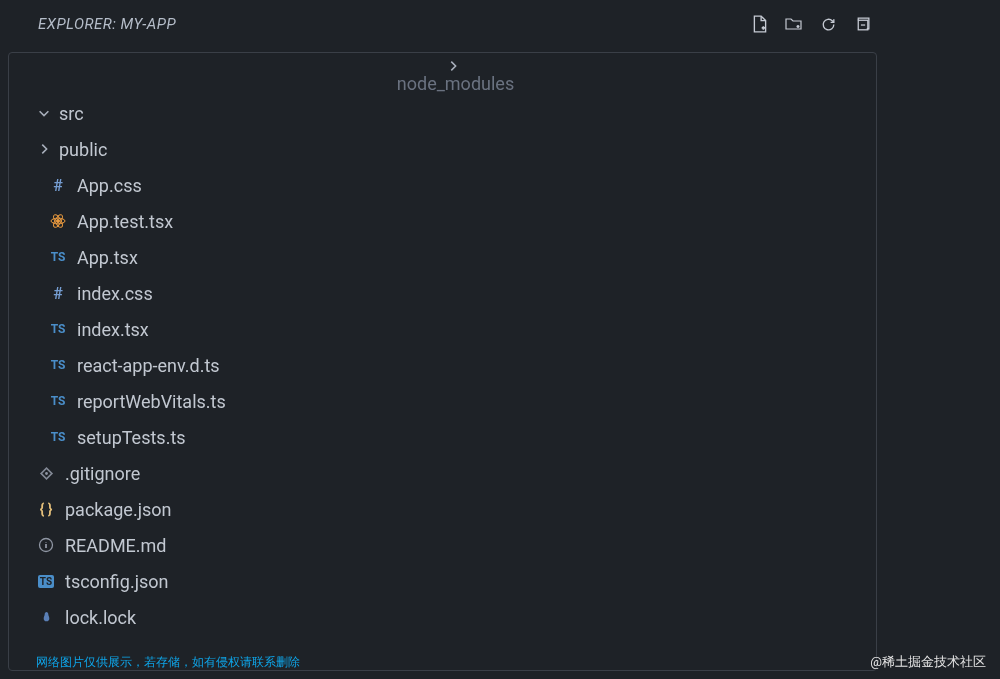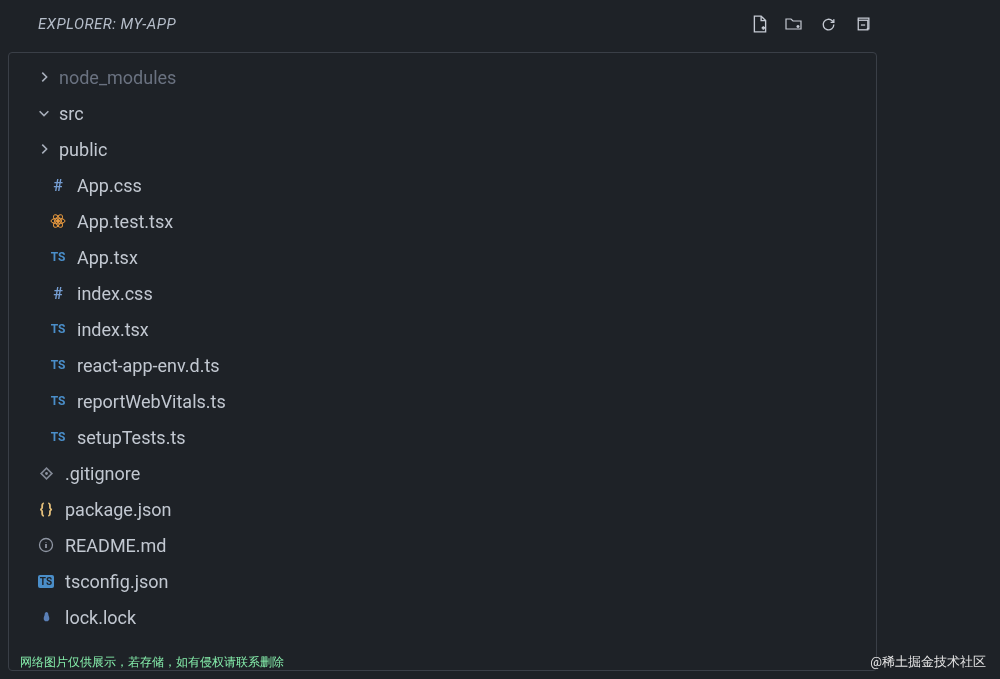--- a/index.html
+++ b/index.html
@@ -62,20 +62,21 @@
       display: flex;
       align-items: center;
       height: 36px;
       cursor: pointer;
       padding-left: 26px;
       font-size: 18px;
       color: #c2c8d1;
     }
     .tree-item.dimmed {
       color: #6a7280;
+      flex-direction: column;
     }
     .chevron {
       width: 18px;
       display: inline-flex;
       justify-content: center;
       margin-right: 6px;
       color: #a6adb9;
     }
     .file-icon {
       width: 22px;
@@ -91,23 +92,23 @@
     .icon-react { color: #e99a3f; }
     .icon-svg { color: #a67af4; }
     .icon-git { color: #8e95a2; }
     .icon-json { color: #e5c07b; font-size: 14px; }
     .icon-info { color: #8e95a2; }
     .icon-tsconfig { background: #4a8ec9; color: #1e2227; font-size: 10px; padding: 1px 2px; border-radius: 2px; font-weight: 700; }
     .icon-yarn { color: #5a7fb5; }
     .watermark {
       position: absolute;
       bottom: 8px;
-      left: 20px;
+      left: 36px;
       font-size: 12px;
-      color: #86efac;
+      color: #0ea5e9;
     }
     .watermark-right {
       position: absolute;
       bottom: 8px;
       right: 14px;
       font-size: 13px;
       color: #e5e5e5;
     }
     svg { display: block; }
   </style>

